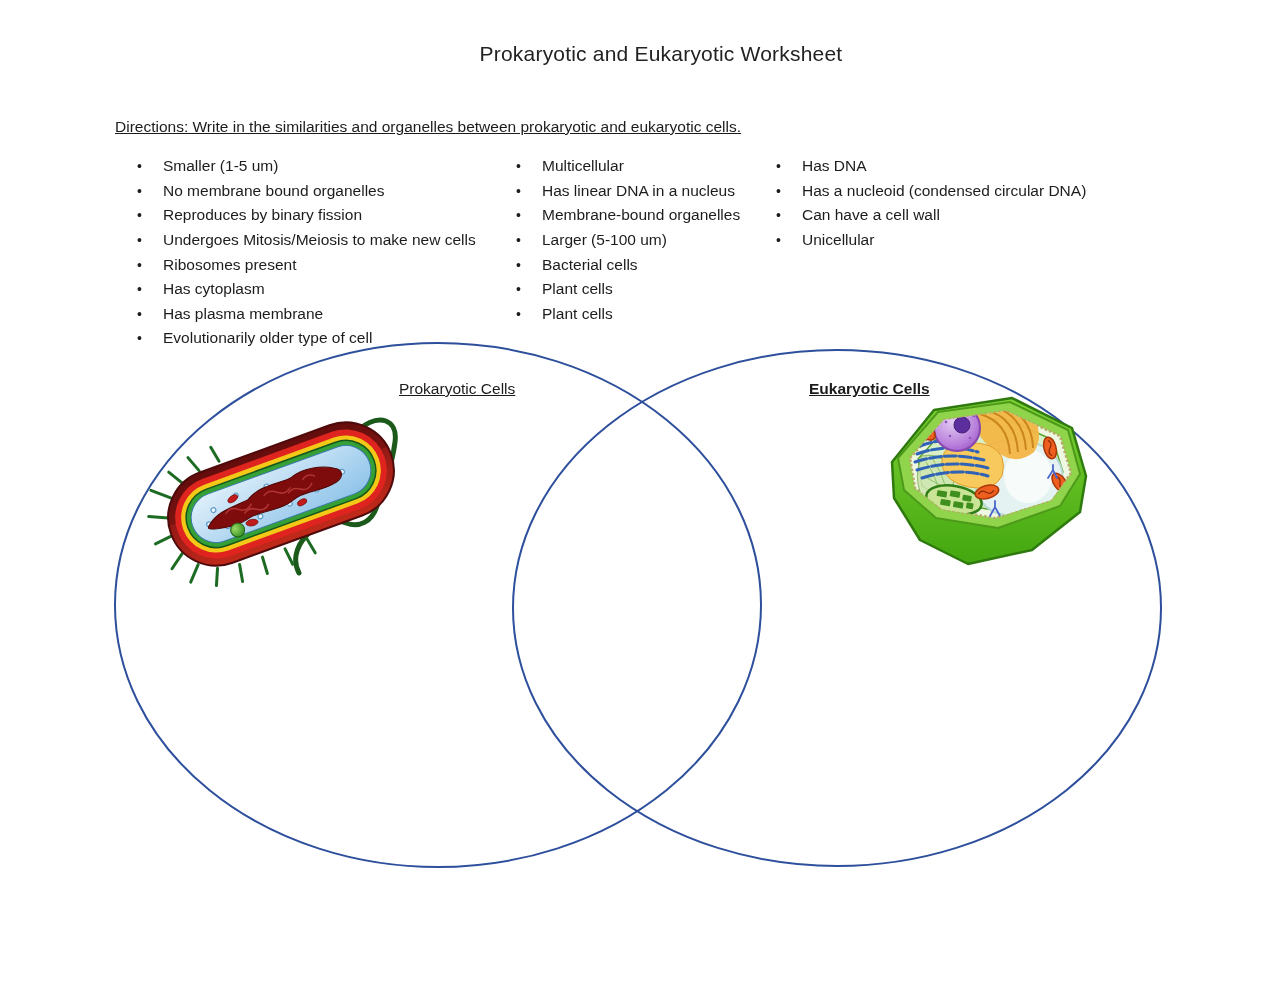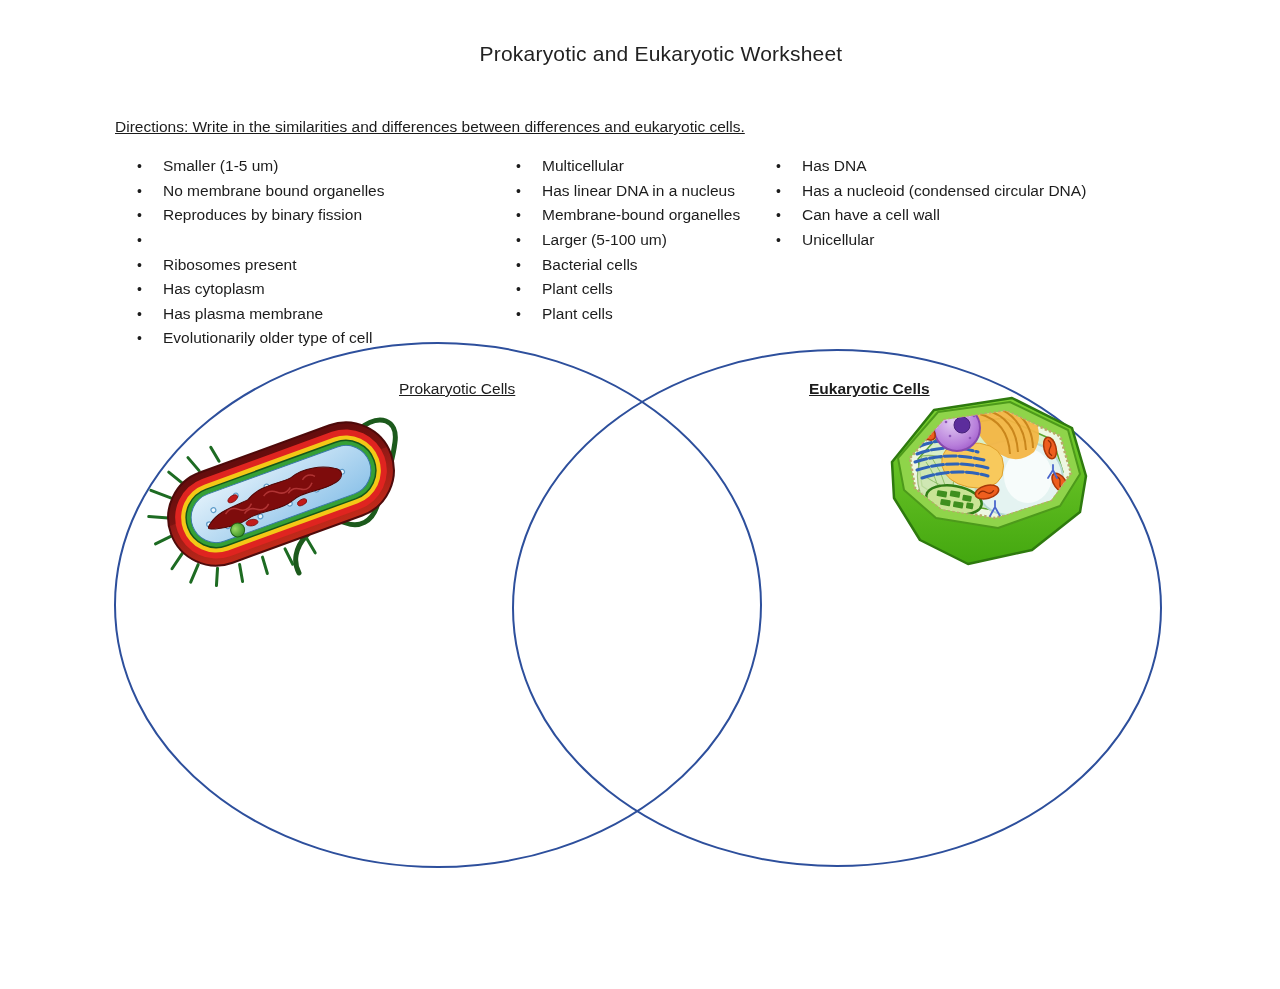--- a/index.html
+++ b/index.html
@@ -33,37 +33,38 @@
   #bacterium-illustration{left:146px;top:394px;}
   #plantcell-illustration{left:884px;top:388px;}
 </style>
 </head>
 <body>
 
 <div class="page">
 
   <h1 class="title">Prokaryotic and Eukaryotic Worksheet</h1>
 
-  <div class="directions">Directions: Write in the similarities and differences between differences and eukaryotic cells.</div>
+  <div class="directions">Directions: Write in the similarities and organelles between prokaryotic and eukaryotic cells.</div>
 
   <ul class="col" style="left:137px">
       <li>
       <span class="dot">•</span>
       <span class="txt">Smaller (1-5 um)</span>
     </li>
       <li>
       <span class="dot">•</span>
       <span class="txt">No membrane bound organelles</span>
     </li>
       <li>
       <span class="dot">•</span>
       <span class="txt">Reproduces by binary fission</span>
     </li>
       <li>
       <span class="dot">•</span>
+      <span class="txt">Undergoes Mitosis/Meiosis to make new cells</span>
     </li>
       <li>
       <span class="dot">•</span>
       <span class="txt">Ribosomes present</span>
     </li>
       <li>
       <span class="dot">•</span>
       <span class="txt">Has cytoplasm</span>
     </li>
       <li>

